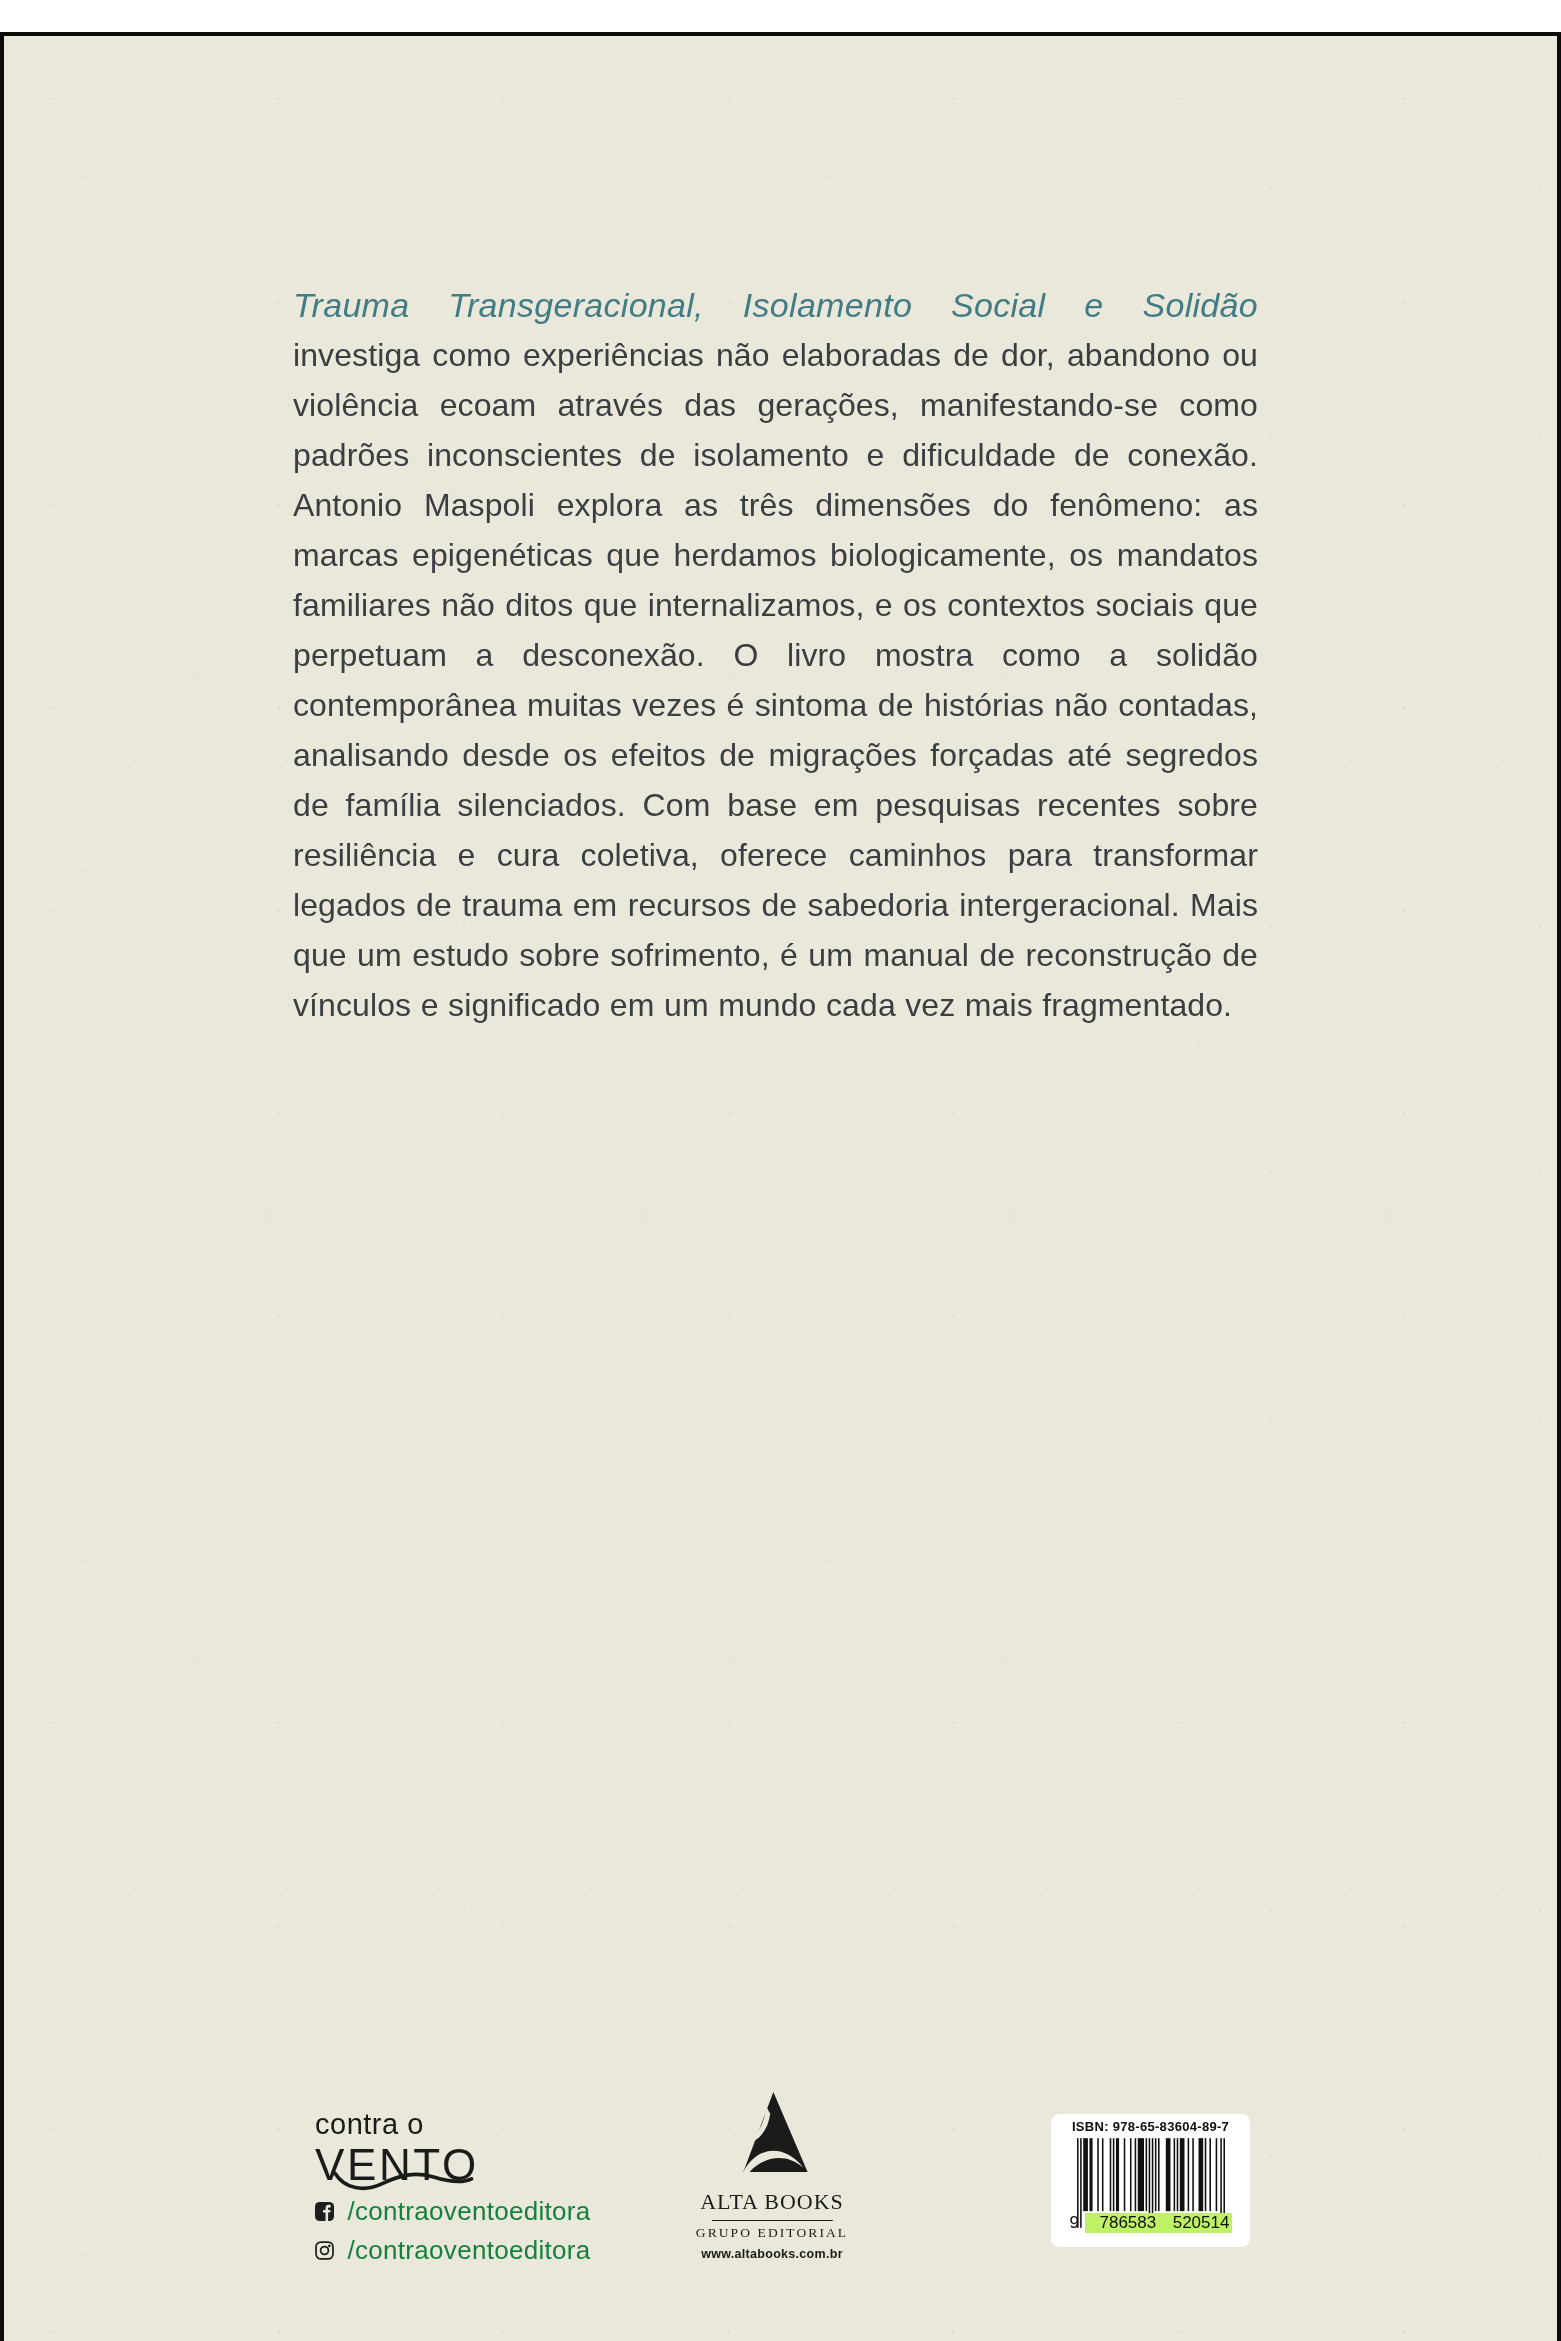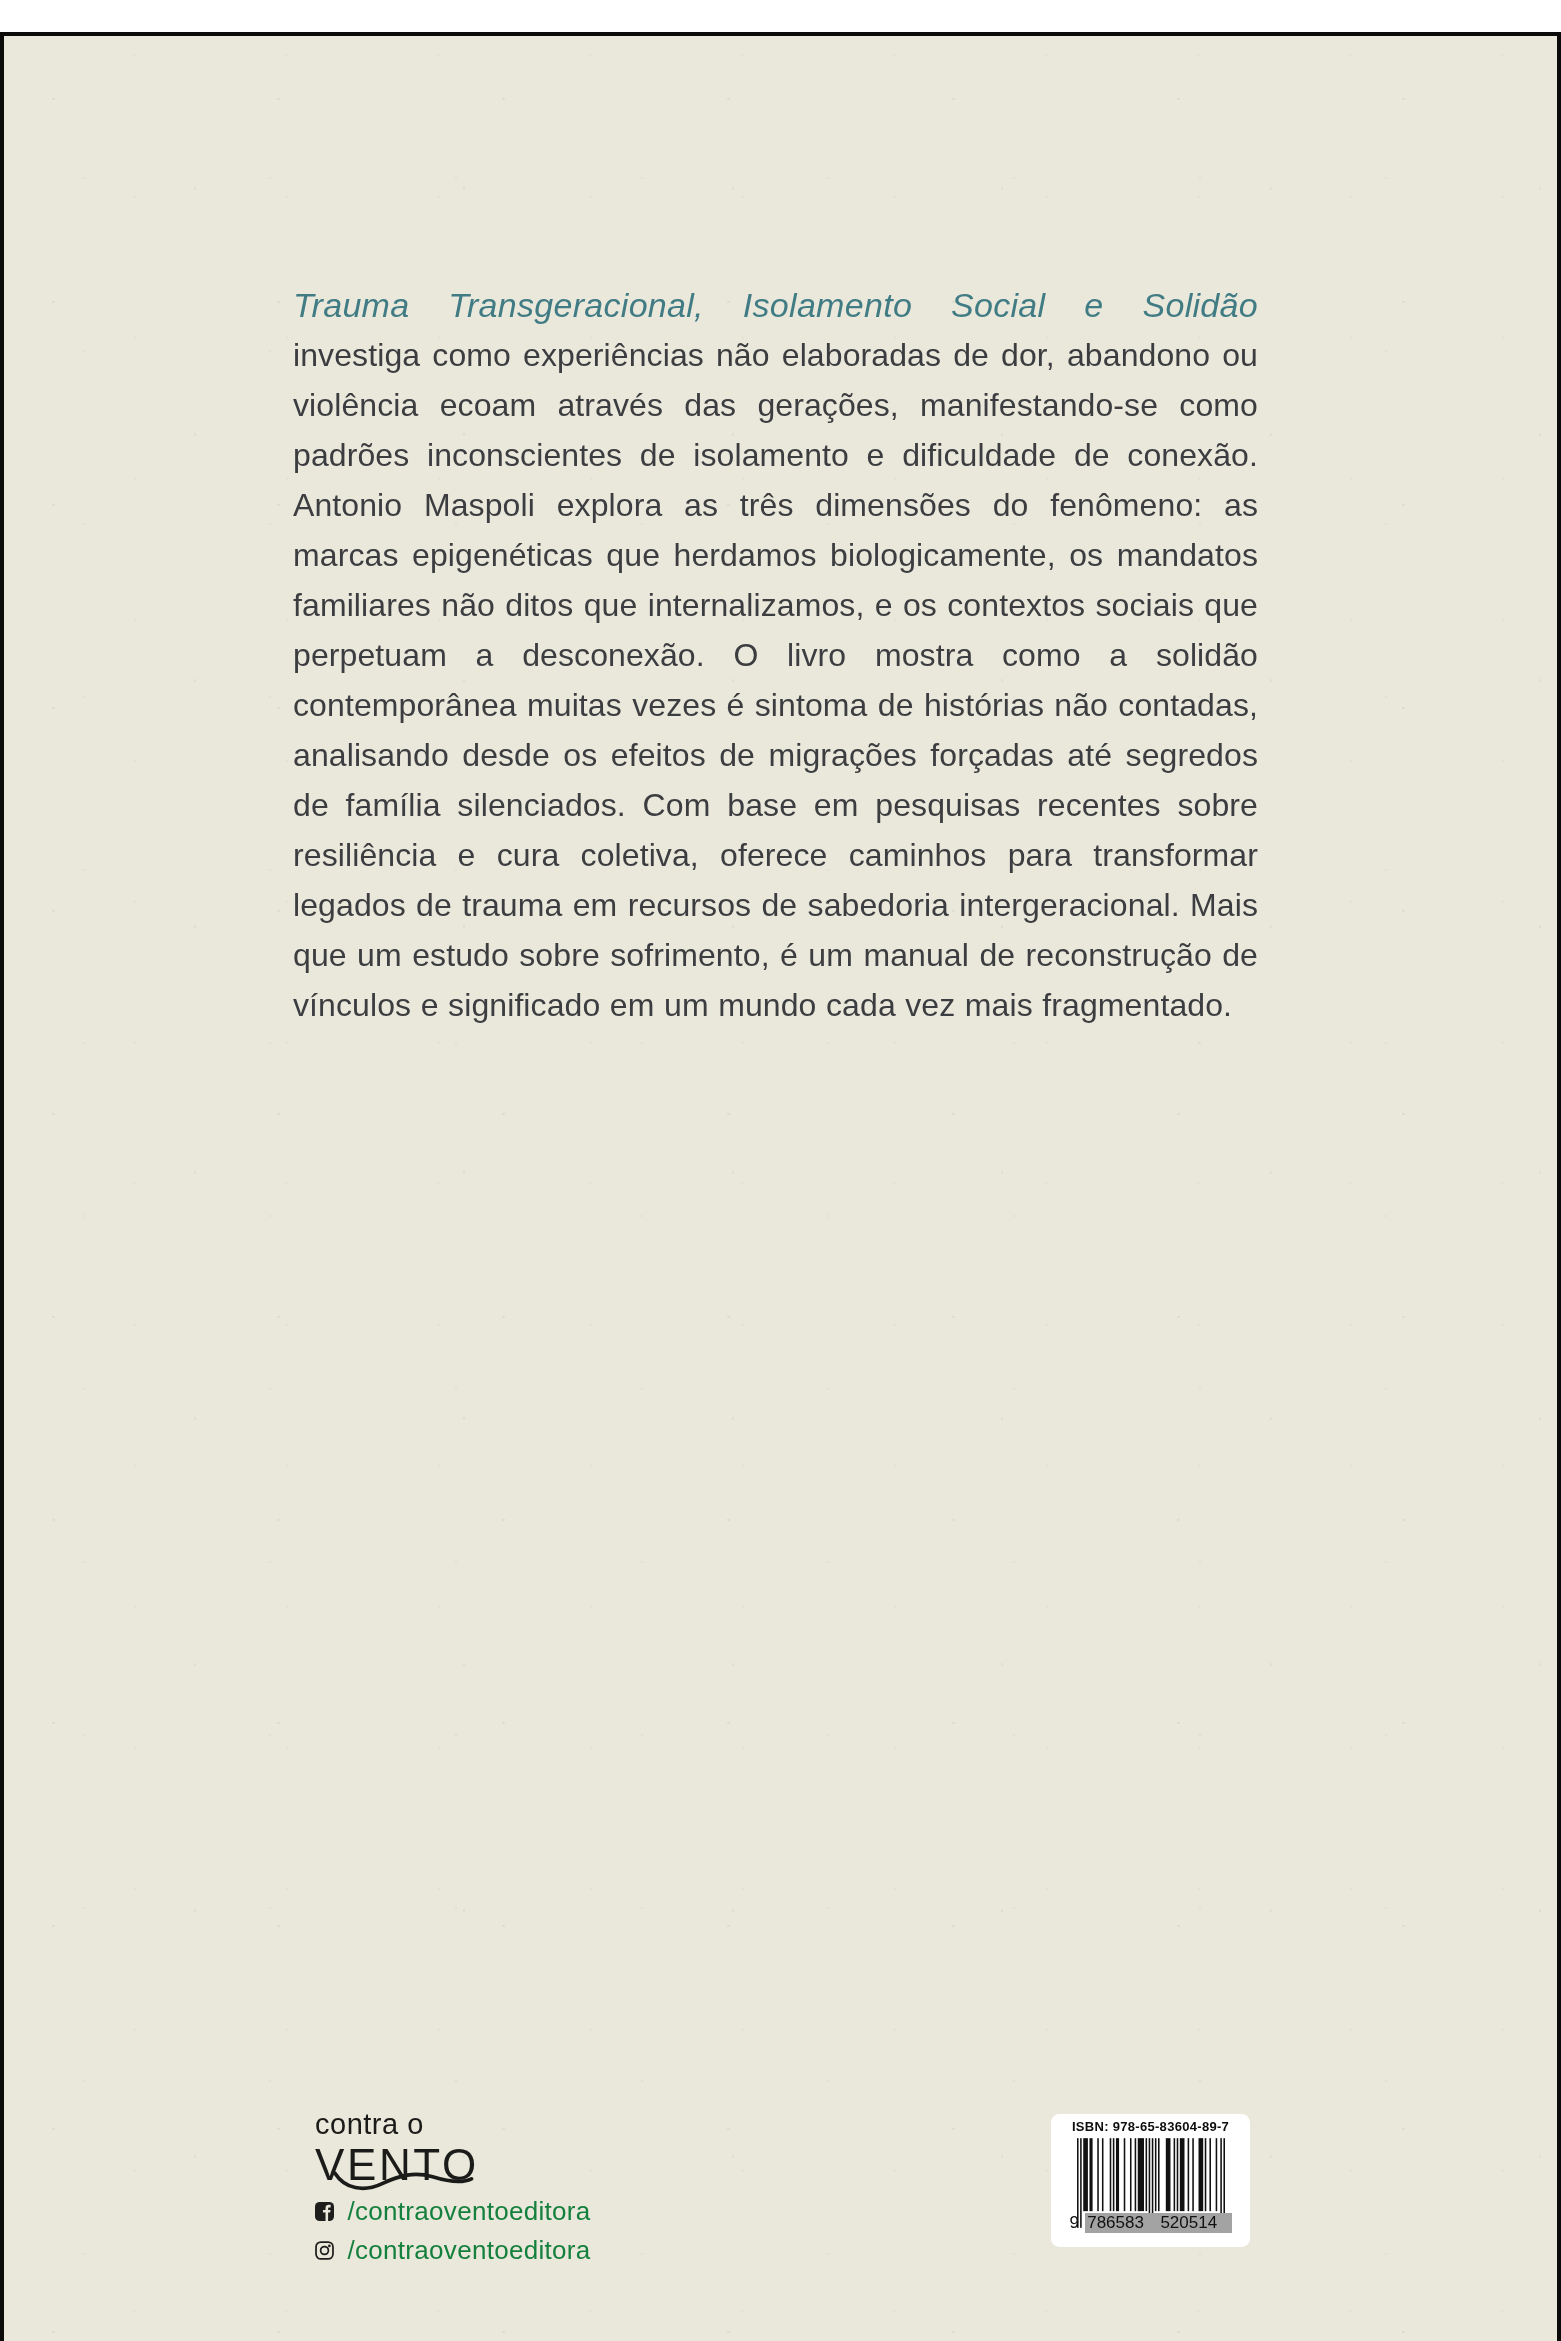--- a/index.html
+++ b/index.html
@@ -55,21 +55,21 @@
   
   .barcode-box{
     position:absolute;left:1047px;top:2078px;width:199px;height:133px;
     background:#ffffff;border-radius:8.3px;box-sizing:border-box;padding-top:5.2px;
   }
   .isbn{font-size:13px;font-weight:700;color:#0e0e0e;text-align:center;letter-spacing:0.3px;}
   .bars{display:block;margin:4.2px auto 0;}
   .digits{width:162px;margin:-15.6px auto 0;display:flex;align-items:flex-end;
           font-size:17px;color:#111;position:relative;}
   .digit-lead{width:15.6px;text-align:left;}
-  .digit-group{flex:1;text-align:left;background:#a3a3a3;padding:0 2.1px;}
+  .digit-group{flex:1;text-align:right;background:#bef264;padding:0 2.1px;}
 </style>
 </head>
 <body>
 
 <div class="page" style="background: rgb(234, 232, 219); border-color: rgb(11, 11, 10); margin-top: 32px;">
 
   <div class="synopsis">
     <div class="synopsis-title" style="color: rgb(65, 124, 133);">Trauma Transgeracional, Isolamento Social e Solidão</div>
     <div class="synopsis-body" style="color: rgb(60, 61, 64);">investiga como experiências não elaboradas de dor, abandono ou violência ecoam através das gerações, manifestando-se como padrões inconscientes de isolamento e dificuldade de conexão. Antonio Maspoli explora as três dimensões do fenômeno: as marcas epigenéticas que herdamos biologicamente, os mandatos familiares não ditos que internalizamos, e os contextos sociais que perpetuam a desconexão. O livro mostra como a solidão contemporânea muitas vezes é sintoma de histórias não contadas, analisando desde os efeitos de migrações forçadas até segredos de família silenciados. Com base em pesquisas recentes sobre resiliência e cura coletiva, oferece caminhos para transformar legados de trauma em recursos de sabedoria intergeracional. Mais que um estudo sobre sofrimento, é um manual de reconstrução de vínculos e significado em um mundo cada vez mais fragmentado.</div>
   </div>
@@ -95,20 +95,31 @@
     <div class="social-row">
       <svg width="19" height="19" viewBox="0 0 37 37">
         <rect x="2" y="2" width="33" height="33" rx="9.5" fill="none" stroke="#1e1e1c" stroke-width="3.4"></rect>
         <circle cx="18.5" cy="18.5" r="7.6" fill="none" stroke="#1e1e1c" stroke-width="3.4"></circle>
         <circle cx="28" cy="9.5" r="2.6" fill="#1e1e1c"></circle>
       </svg>
       <span class="social-handle">/contraoventoeditora</span>
     </div>
   </div>
 
+  <div class="alta">
+    <svg class="alta-mark" width="74" height="84" viewBox="0 0 142 162">
+      <polygon points="74,2 140,156 16,156" fill="#1b1b19"></polygon>
+      <path d="M16,156 C44,104 96,102 132,148 C100,120 58,124 28,156 Z" fill="#eae8db"></path>
+      <path d="M60,30 C57,60 46,82 24,102 C50,94 64,72 68,44 Z" fill="#eae8db"></path>
+    </svg>
+    <div class="alta-name">ALTA BOOKS</div>
+    <div class="alta-rule"></div>
+    <div class="alta-group">GRUPO EDITORIAL</div>
+    <div class="alta-site">www.altabooks.com.br</div>
+  </div>
 
   <div class="barcode-box">
     <div class="isbn">ISBN: 978-65-83604-89-7</div>
     <svg id="barcode-svg" class="bars" width="148" height="90" viewBox="0 0 284 172">
         <rect x="0.00" y="0" width="2.99" height="172" fill="#111"></rect>
         <rect x="5.98" y="0" width="2.99" height="172" fill="#111"></rect>
         <rect x="11.96" y="0" width="8.97" height="140" fill="#111"></rect>
         <rect x="23.92" y="0" width="5.98" height="140" fill="#111"></rect>
         <rect x="38.86" y="0" width="2.99" height="140" fill="#111"></rect>
         <rect x="47.83" y="0" width="2.99" height="140" fill="#111"></rect>

